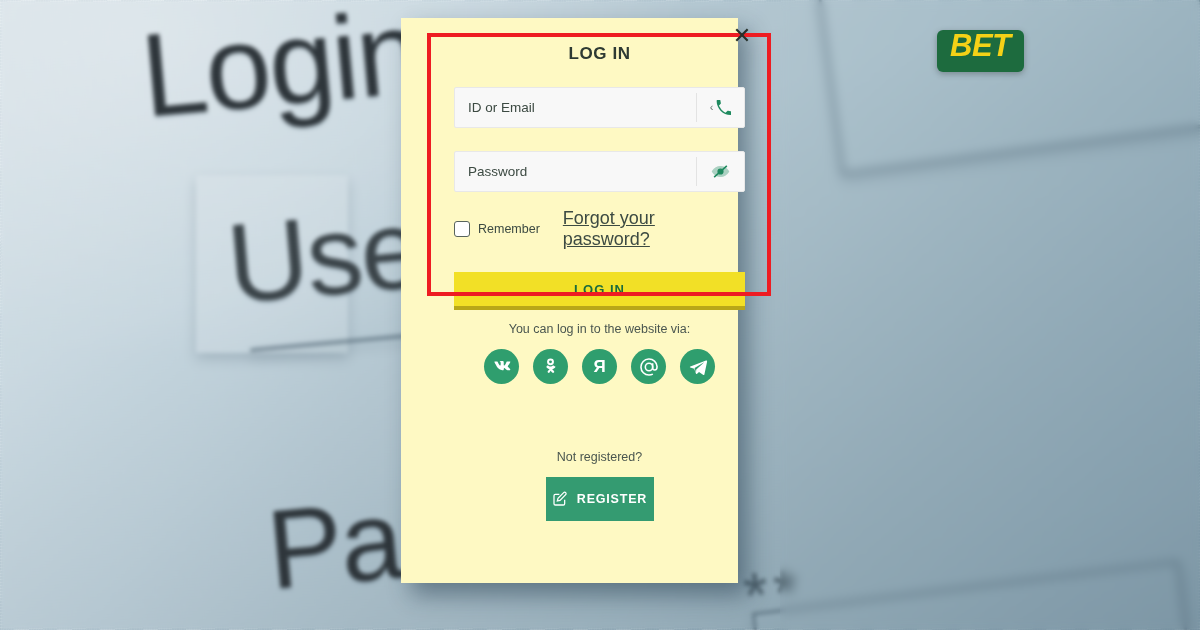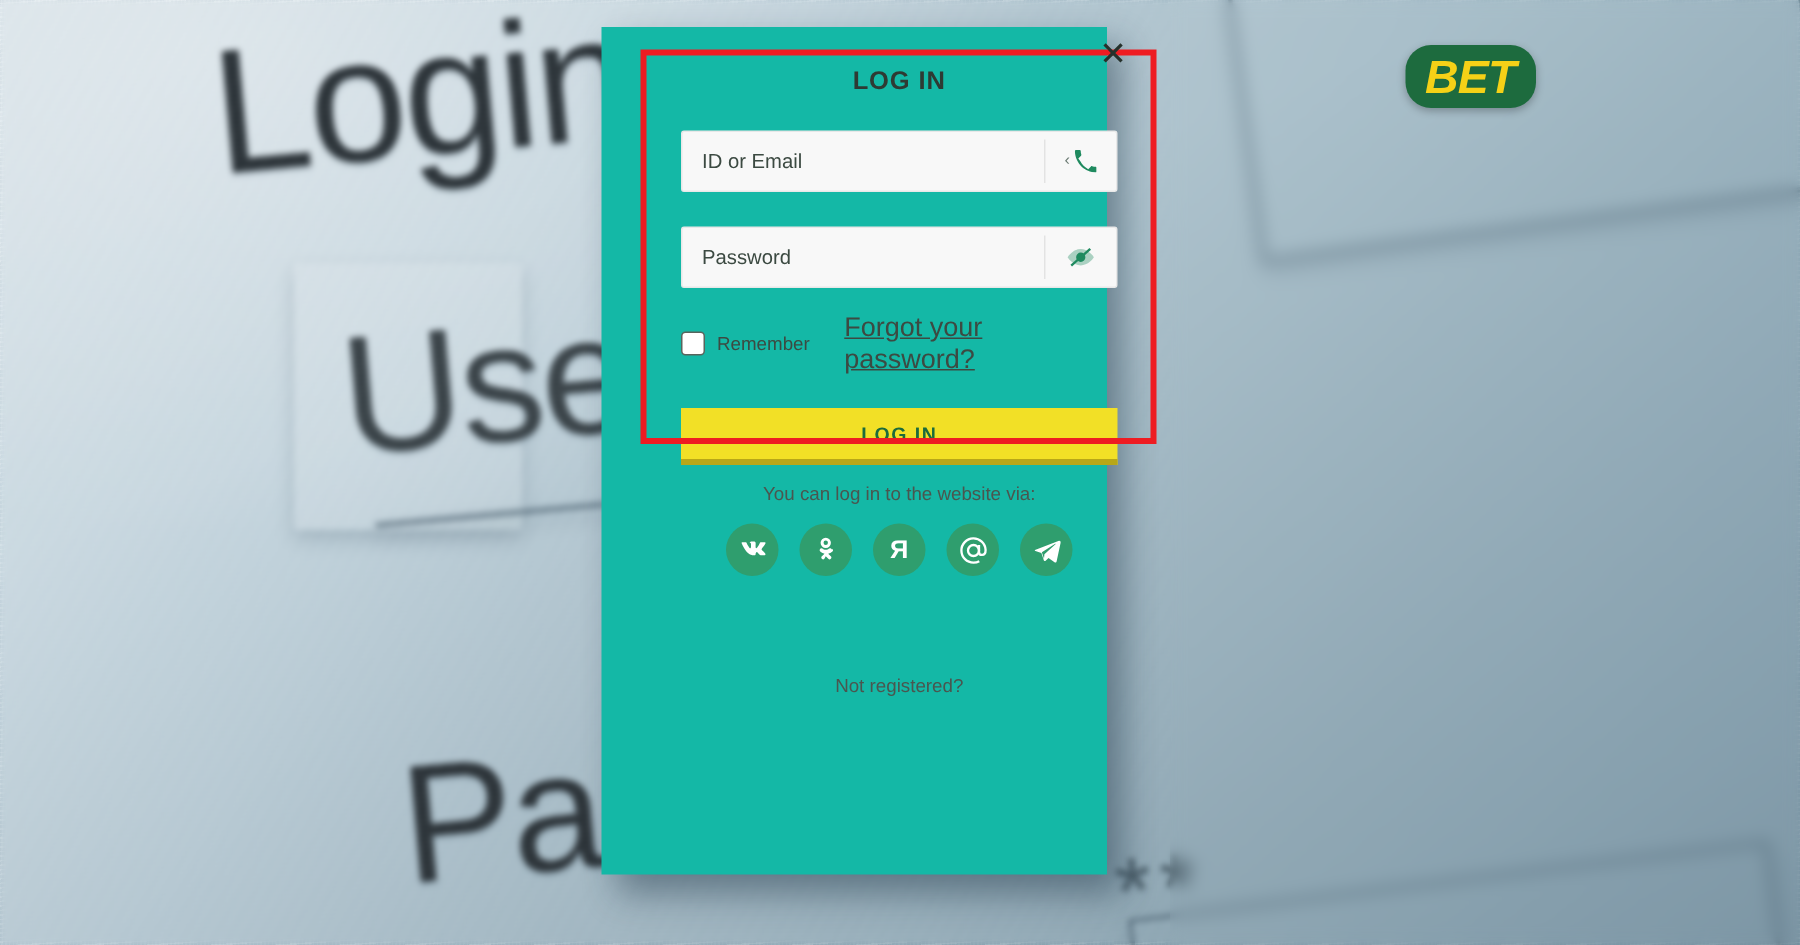--- a/index.html
+++ b/index.html
@@ -107,39 +107,40 @@
   
   #logo {
     position: absolute;
     left: 937px;
     top: 30px;
     height: 42px;
     padding: 0 13px;
     display: flex;
     align-items: center;
     background: #1d6b3e;
-    border-radius: 17px;
+    border-radius: 6px;
     box-shadow: 0 2px 6px rgba(0,0,0,.28);
     font-style: italic;
     font-weight: bold;
     font-size: 31px;
     letter-spacing: -0.5px;
     line-height: 1;
+    flex-direction: column;
   }
   #logo .bet    { color: #f5d117; }
   #logo .winner { color: #ffffff; }
 
   
   #card {
     position: absolute;
     left: 401px;
     top: 18px;
     width: 337px;
     height: 565px;
-    background: #14b8a6;
+    background: #fef9c3;
     box-shadow: 10px 12px 22px rgba(20,45,62,0.45);
   }
 
   
   #redbox {
     position: absolute;
     left: 427px;
     top: 33px;
     width: 344px;
     height: 263px;
@@ -393,20 +394,27 @@
         </div>
         <div class="social">
           <svg width="20" height="20" viewBox="0 0 24 24" fill="#ffffff">
             <path d="M21.6 4.2L2.9 11.4c-.9.35-.88.86-.16 1.08l4.77 1.49 1.85 5.66c.22.62.4.86.86.86.35 0 .5-.16.7-.35l2.3-2.24 4.78 3.53c.88.48 1.5.23 1.73-.81l3.12-14.72c.32-1.28-.48-1.86-1.25-1.7zM7.9 13.3l10.35-6.53c.46-.28.88-.13.54.18l-8.86 8-.35 3.7-1.68-5.35z"></path>
           </svg>
         </div>
       </div>
 
       <div id="not-registered">Not registered?</div>
 
+      <button id="register-btn">
+        <svg width="16" height="16" viewBox="0 0 24 24" fill="none" stroke="#ffffff" stroke-width="1.9">
+          <path d="M19 13v6a2 2 0 01-2 2H5a2 2 0 01-2-2V7a2 2 0 012-2h6"></path>
+          <path d="M17.5 2.5a2.12 2.12 0 013 3L12 14l-4 1 1-4 8.5-8.5z"></path>
+        </svg>
+        <span>REGISTER</span>
+      </button>
 
     </div>
   </div>
 
   <div id="redbox"></div>
   <div id="close-btn">✕</div>
 
 </div>
 
 </body></html>

